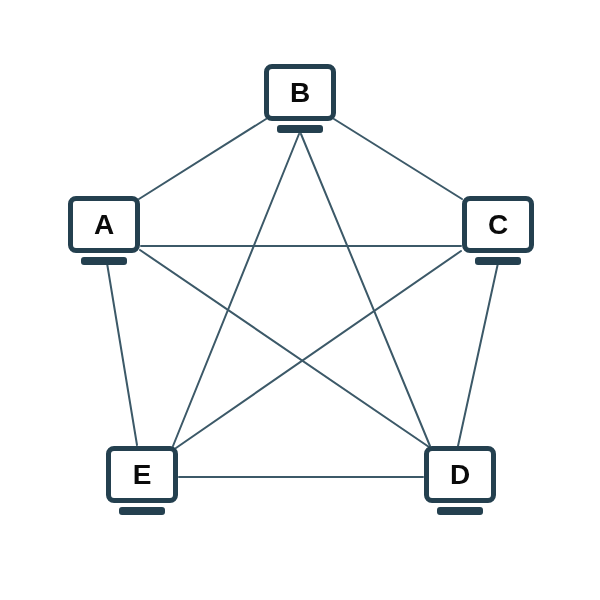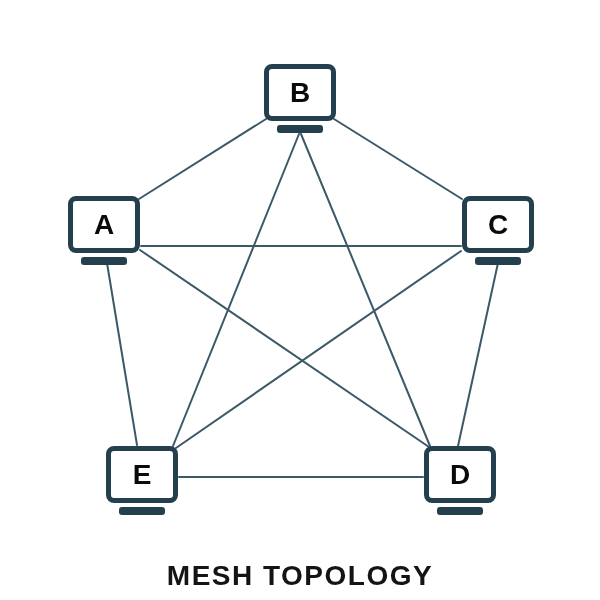--- a/index.html
+++ b/index.html
@@ -102,15 +102,14 @@
     <div class="stand" style="width: 46px; height: 8px; left: 13px; top: 61px; border-radius: 3px;"></div>
   </div>
 
   <div class="node" id="node-E" style="left: 106px; top: 446px;">
     <div class="screen" style="width: 72px; height: 57px;">
       <span class="node-label">E</span>
     </div>
     <div class="stand" style="width: 46px; height: 8px; left: 13px; top: 61px; border-radius: 3px;"></div>
   </div>
 
-  <div class="title">MESH TOPOLOGY</div>
 
 </div>
 
 </body></html>

